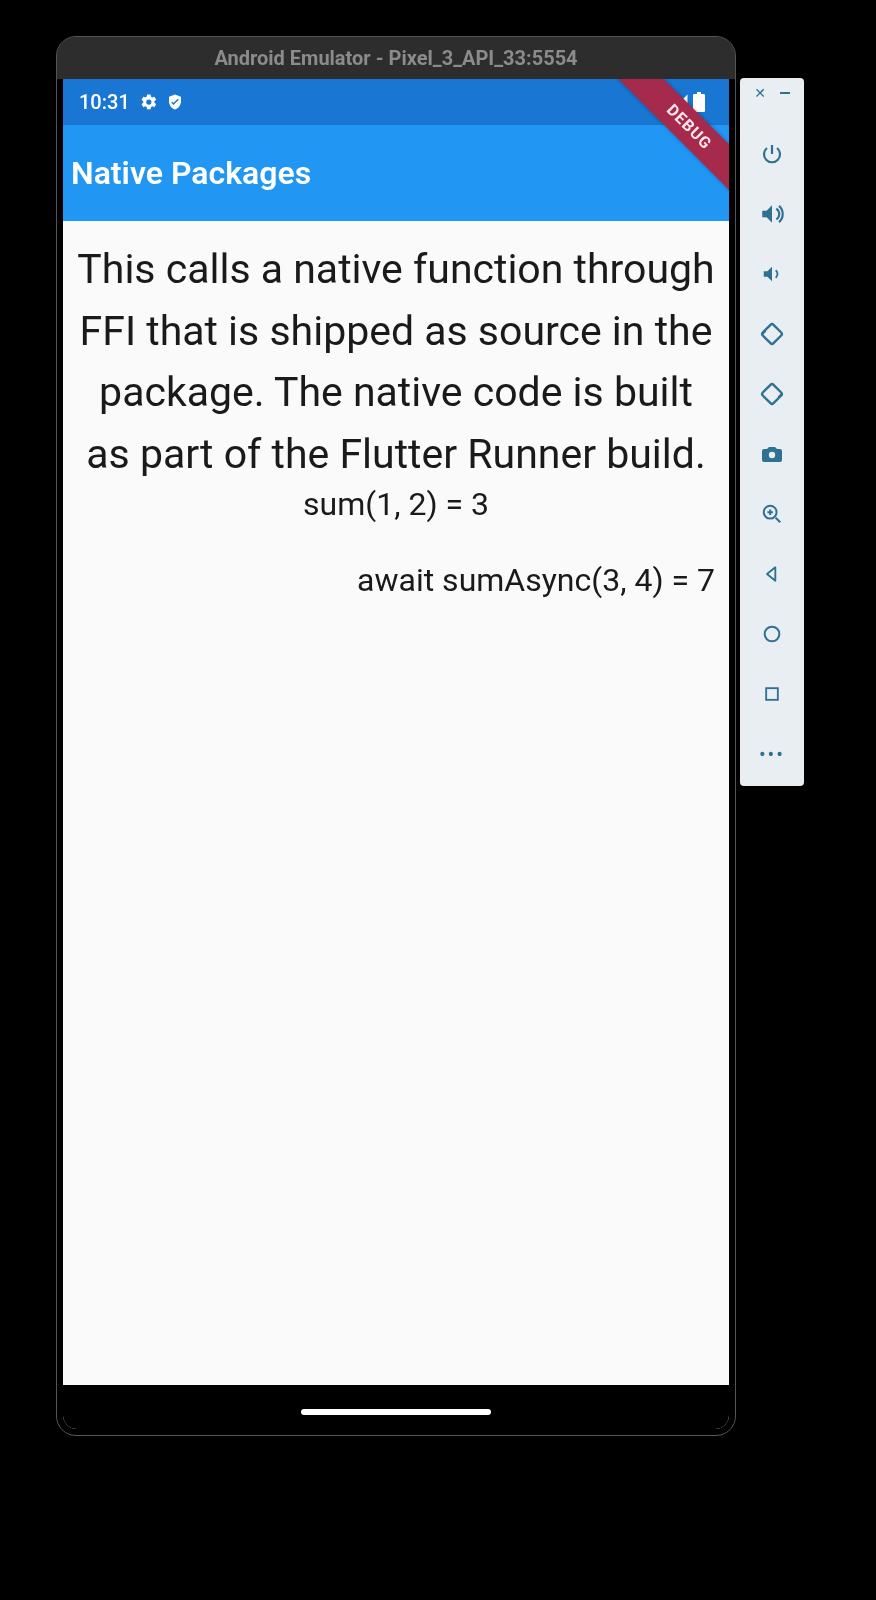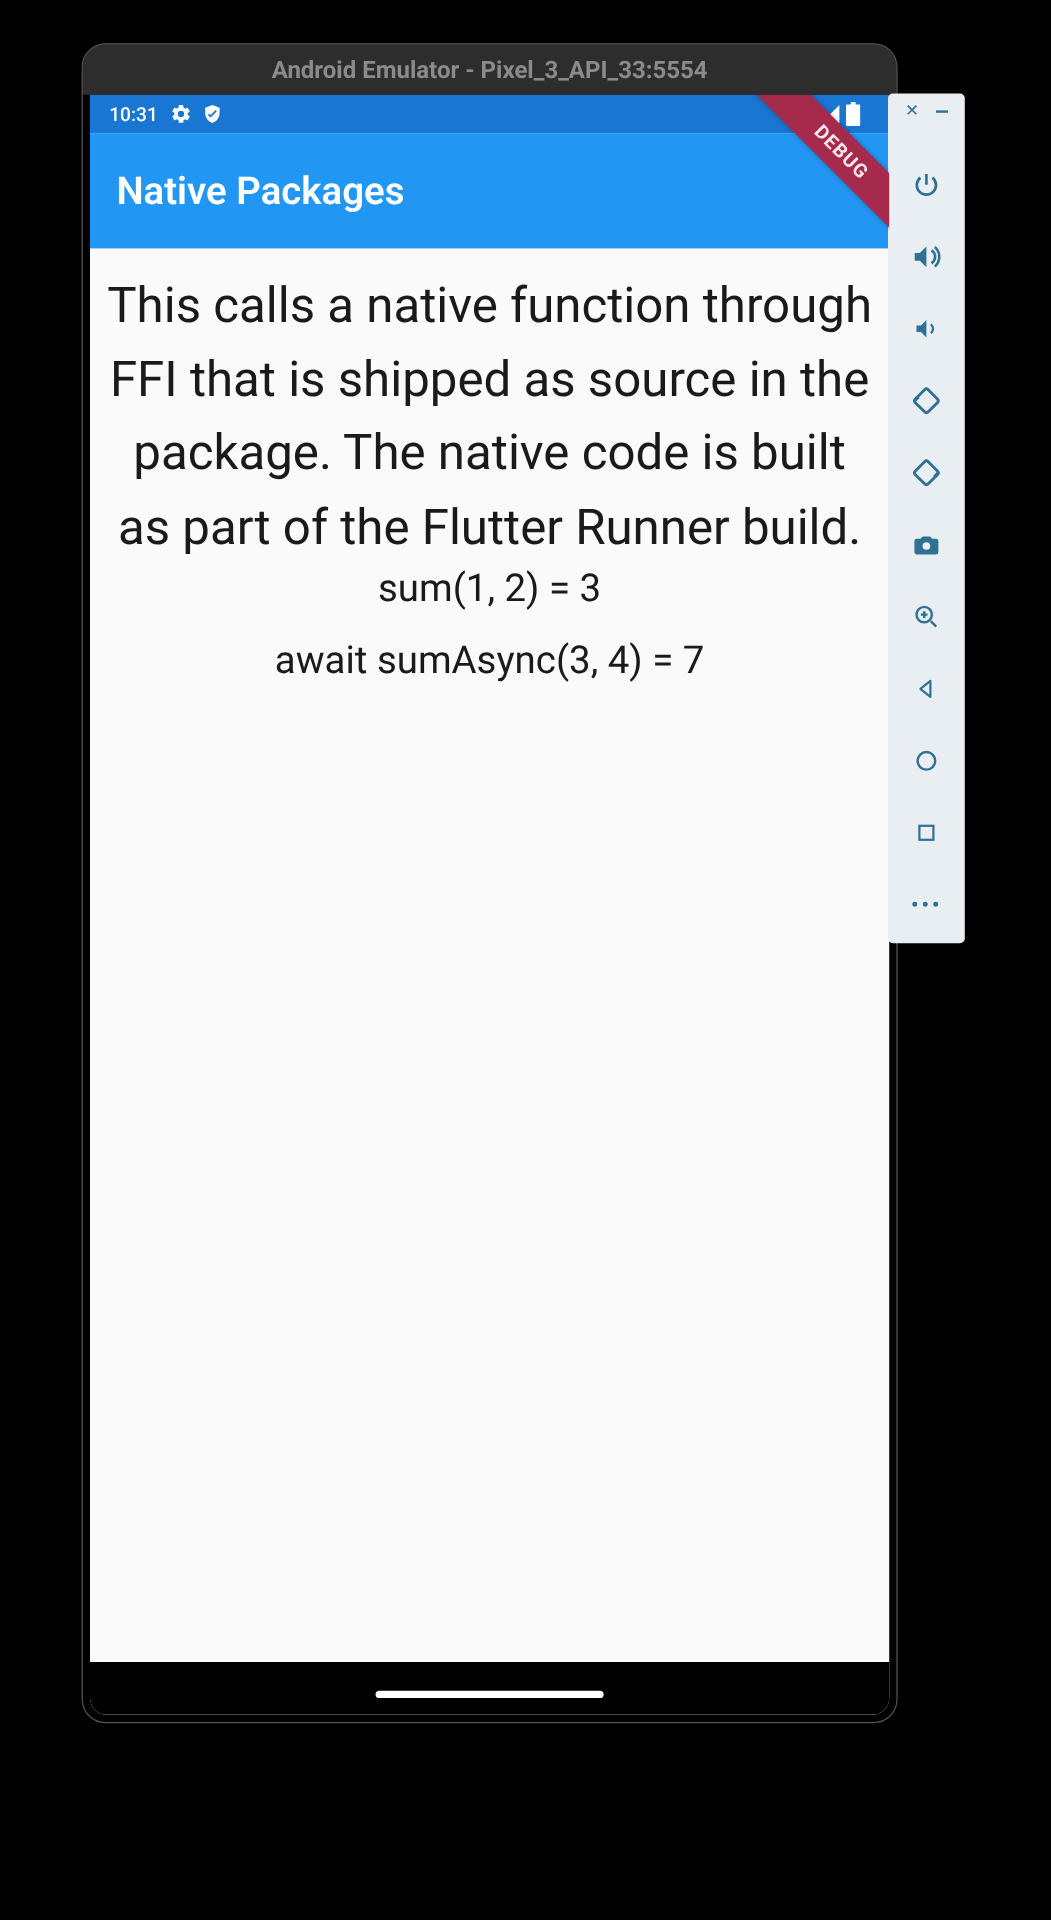--- a/index.html
+++ b/index.html
@@ -3,21 +3,21 @@
 <meta charset="utf-8">
 <style>
   * { box-sizing: border-box; margin: 0; padding: 0; }
   html, body { width: 876px; height: 1600px; background: #000; font-family: Roboto, Arial, sans-serif; overflow: hidden; }
 
   .stage { position: relative; width: 876px; height: 1600px; }
 
   
   .emulator-frame {
     position: absolute;
-    left: 68px; top: 36px;
+    left: 56px; top: 36px;
     width: 680px; height: 1400px;
     background: #2d2d2d;
     border: 1px solid #555;
     border-radius: 20px;
     overflow: hidden;
     display: flex; flex-direction: column;
   }
   .titlebar {
     height: 42px;
     display: flex; align-items: center; justify-content: center;
@@ -34,40 +34,40 @@
   .display {
     position: absolute; left: 6px; right: 6px; top: 0; bottom: 6px;
     background: #fafafa;
     border-radius: 0 0 14px 14px;
     overflow: hidden;
     display: flex; flex-direction: column;
   }
 
   
   .statusbar {
-    height: 32px;
+    height: 46px;
     background: #1976d2;
     color: #fff;
     display: flex; align-items: center;
     padding: 0 16px;
-    font-size: 16px;
+    font-size: 20px;
     position: relative;
   }
   .statusbar .time { font-weight: 500; margin-right: 10px; }
   .statusbar .left-icons { display: flex; gap: 8px; align-items: center; }
   .statusbar .right-icons { margin-left: auto; display: flex; gap: 4px; align-items: center; margin-right: 8px;}
   .statusbar svg { display: block; }
 
   
   .appbar {
     height: 96px;
     background: #2196f3;
     color: #fff;
     display: flex; align-items: center;
-    padding: 0 22px;
+    padding: 0 8px;
     position: relative;
     overflow: hidden;
   }
   .appbar .title { font-size: 32px; font-weight: 600; }
 
   
   .debug-banner {
     position: absolute;
     top: 32px; right: -50px;
     width: 180px; height: 32px;
@@ -93,21 +93,21 @@
     font-size: 41px;
     line-height: 1.5;
     text-align: center;
     font-weight: 400;
   }
   .result-line {
     font-size: 32px;
     text-align: center;
     font-weight: 400;
   }
-  .result-line + .result-line { margin-top: 22px; }
+  .result-line + .result-line { margin-top: 38px; text-align: right; }
 
   
   .navbar {
     height: 44px;
     background: #000;
     position: relative;
   }
   .navbar .pill {
     position: absolute; left: 50%; bottom: 14px; transform: translateX(-50%);
     width: 190px; height: 6px; border-radius: 3px; background: #fff;

